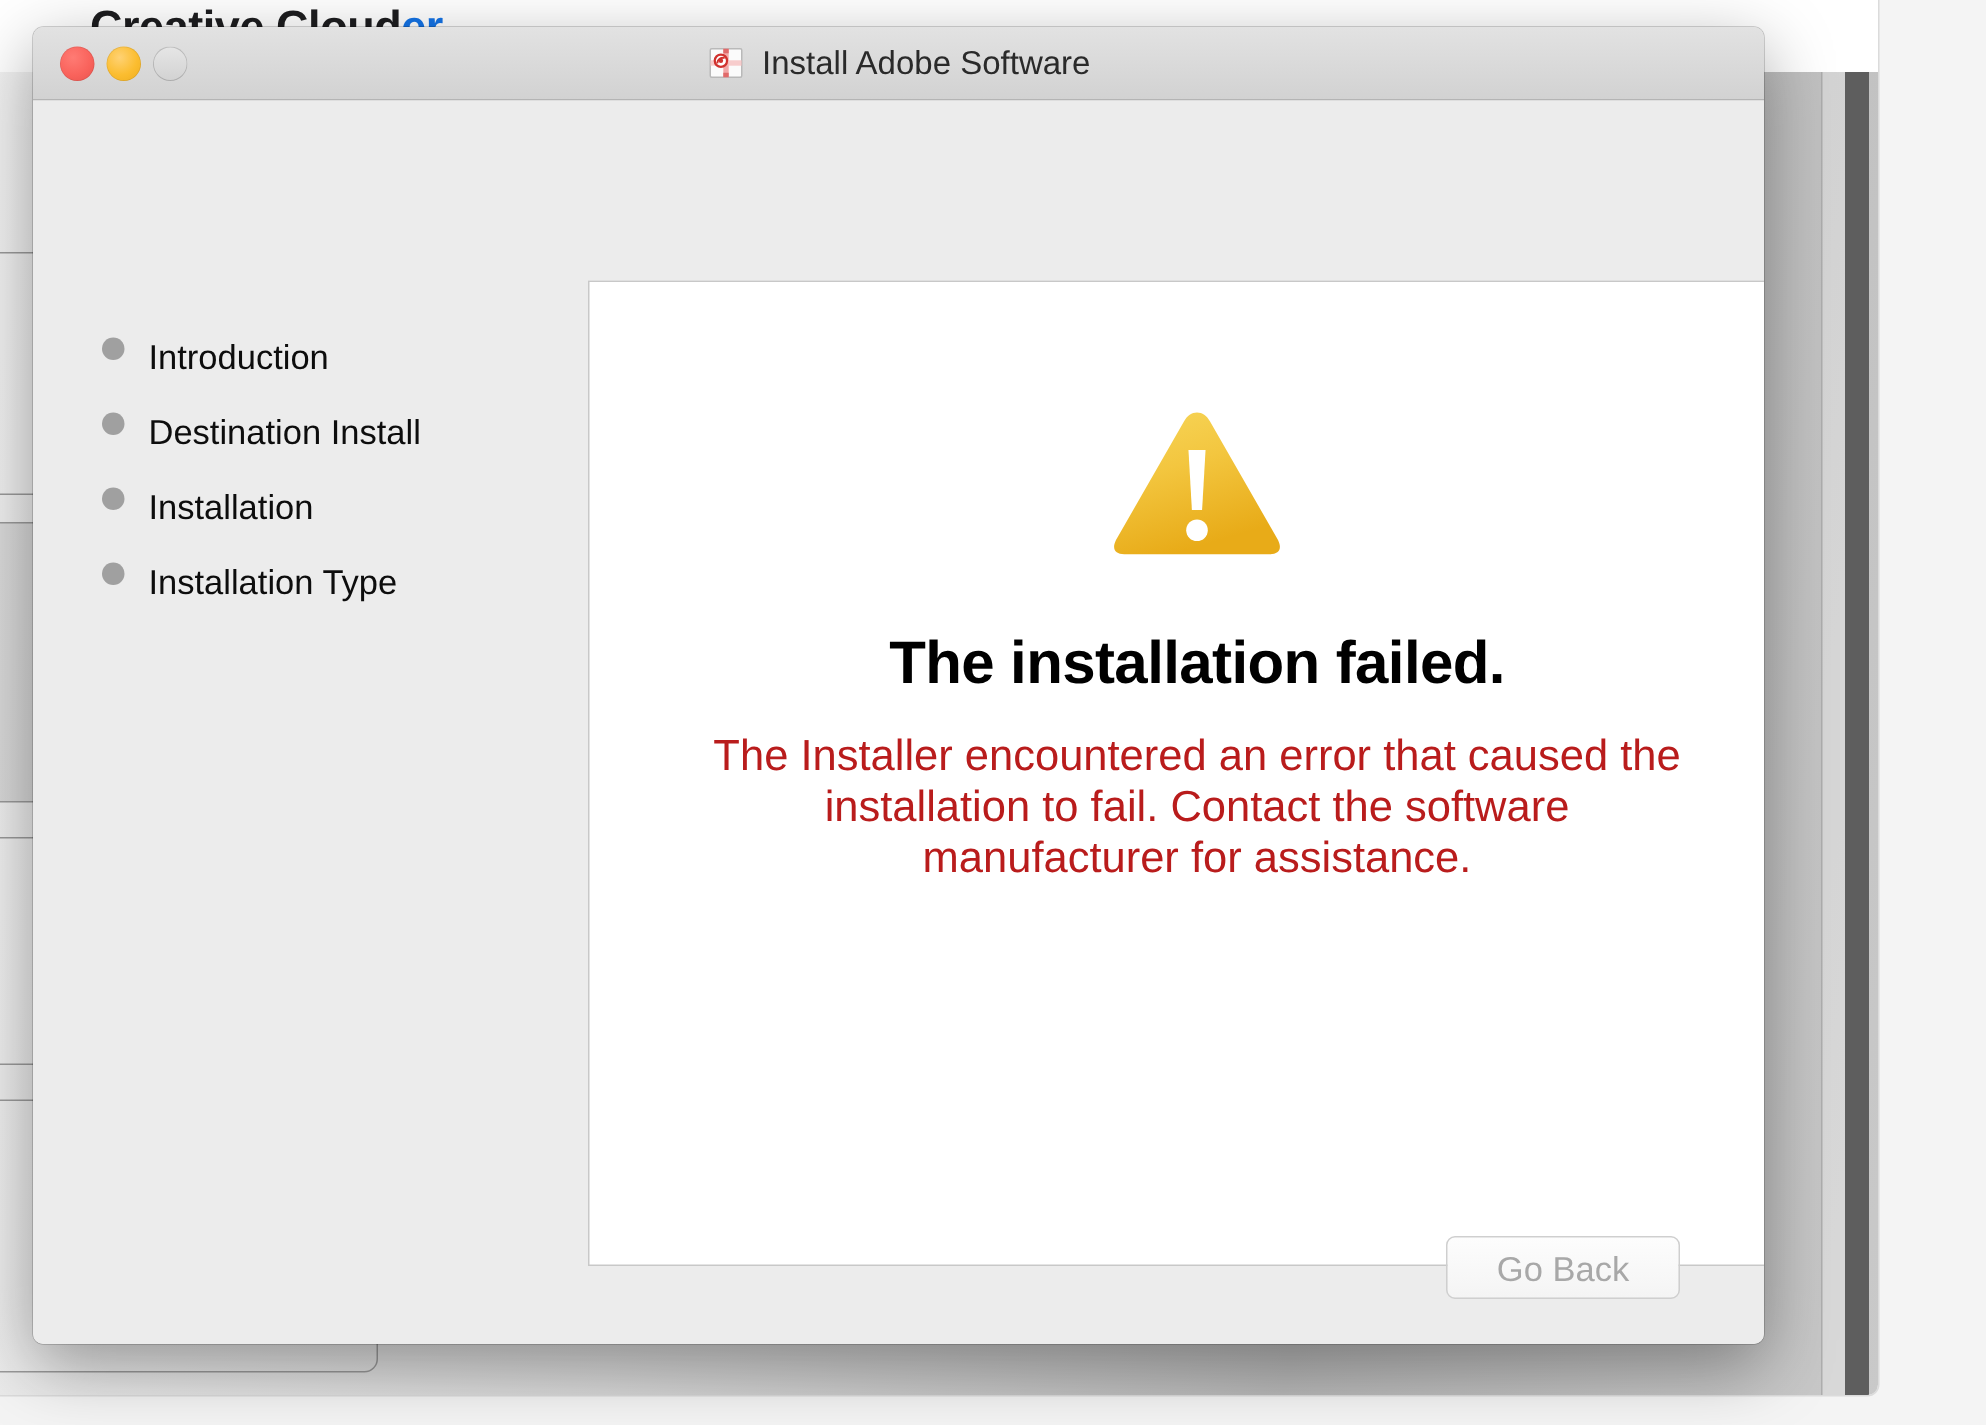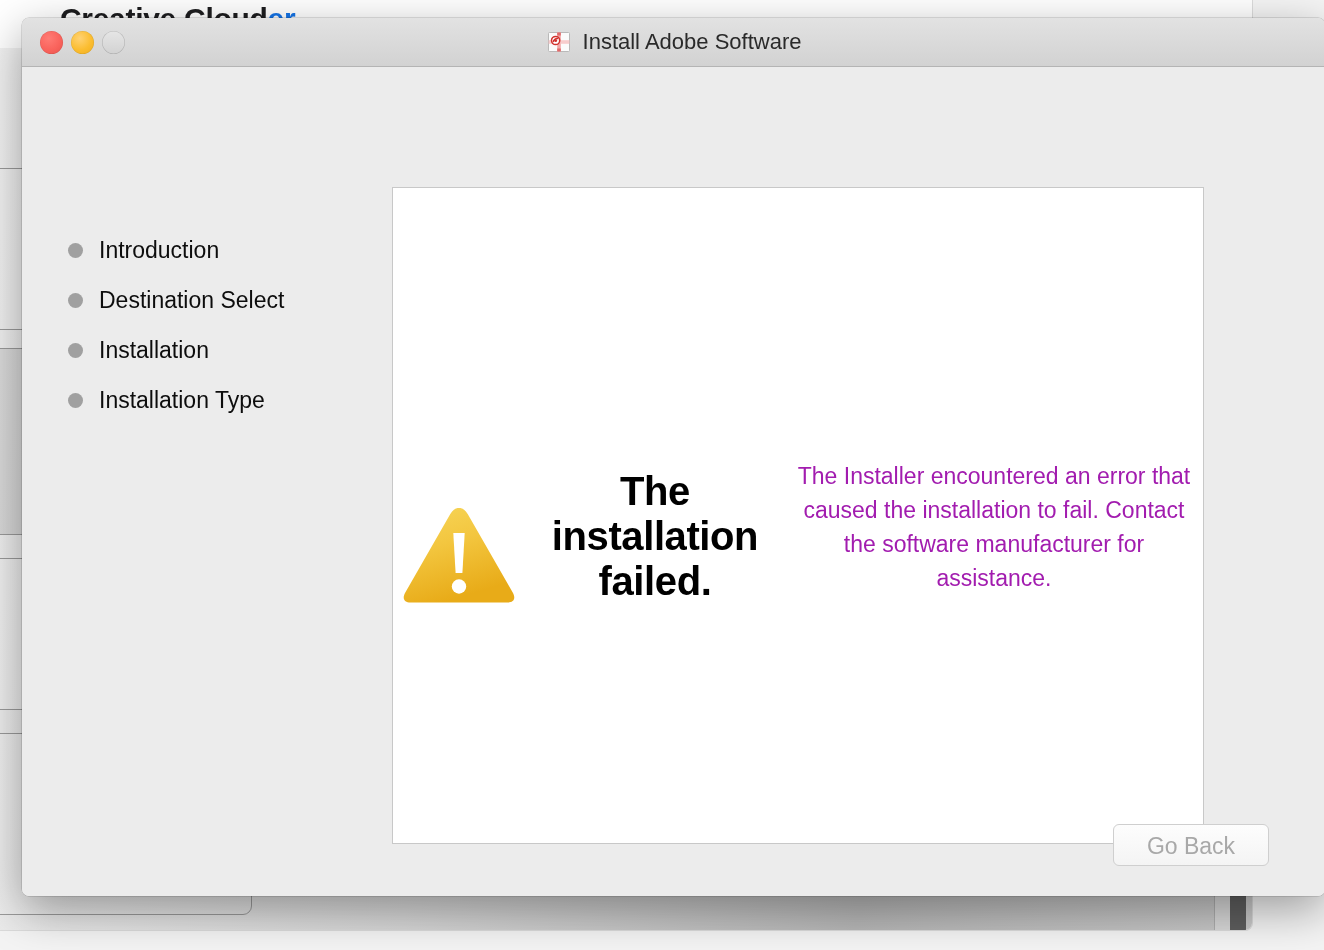--- a/index.html
+++ b/index.html
@@ -80,21 +80,21 @@
     left: 1240px;
     width: 16px;
     background: #5e5e5e;
   }
 
   
   #installer-window {
     position: absolute;
     left: 22px;
     top: 18px;
-    width: 1303px;
+    width: 1154px;
     height: 878px;
     border-radius: 7px;
     background: #ececec;
     box-shadow: 0 14px 46px rgba(0,0,0,0.36), 0 0 0 0.5px rgba(0,0,0,0.22);
     overflow: hidden;
     display: flex;
     flex-direction: column;
   }
 
   .titlebar {
@@ -170,21 +170,20 @@
   }
 
   .sidebar {
     position: absolute;
     left: 46px;
     top: 158px;
     width: 320px;
   }
   .step {
     display: flex;
-    align-items: center;
     gap: 16px;
     height: 50px;
   }
   .step .dot {
     width: 15px; height: 15px;
     border-radius: 50%;
     background: #a0a0a0;
     flex: 0 0 15px;
   }
   .step.current .dot { background: #54a8ef; }
@@ -198,21 +197,21 @@
   .content-panel {
     position: absolute;
     left: 370px;
     top: 120px;
     width: 812px;
     height: 657px;
     background: #ffffff;
     border: 1px solid #c8c8c8;
     box-sizing: border-box;
     display: flex;
-    flex-direction: row;
+    flex-direction: column;
     align-items: center;
   }
 
   .warn-icon {
     margin-top: 74px;
     width: 132px;
     height: 116px;
     display: block;
   }
 
@@ -221,23 +220,23 @@
     font-size: 40px;
     font-weight: bold;
     color: #000000;
     letter-spacing: -0.4px;
     text-align: center;
   }
 
   .fail-body {
     margin-top: 22px;
     width: 660px;
-    font-size: 23px;
+    font-size: 29px;
     line-height: 34px;
-    color: #a21caf;
+    color: #b91c1c;
     text-align: center;
   }
 
   .button-bar {
     position: absolute;
     right: 56px;
     bottom: 30px;
     display: flex;
     align-items: center;
     gap: 16px;
@@ -316,21 +315,21 @@
     <div class="window-body">
 
 
       <div class="sidebar">
         <div class="step">
           <span class="dot"></span>
           <span class="label">Introduction</span>
         </div>
         <div class="step">
           <span class="dot"></span>
-          <span class="label">Destination Select</span>
+          <span class="label">Destination Install</span>
         </div>
         <div class="step">
           <span class="dot"></span>
           <span class="label">Installation</span>
         </div>
         <div class="step">
           <span class="dot"></span>
           <span class="label">Installation Type</span>
         </div>
       </div>

